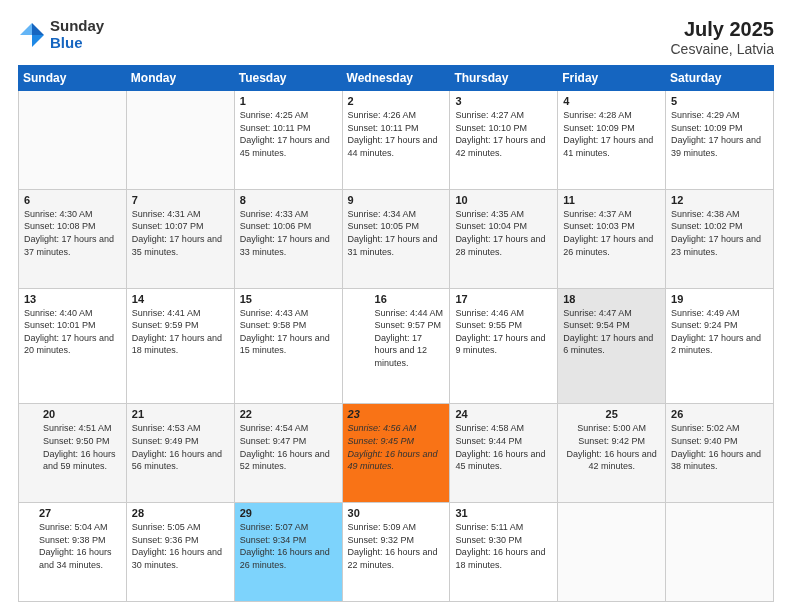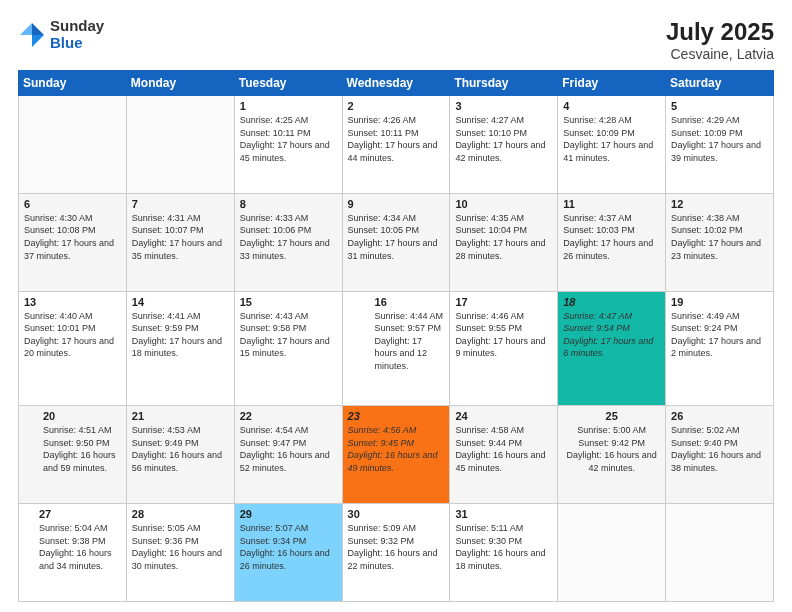--- a/index.html
+++ b/index.html
@@ -38,21 +38,21 @@
     .logo-text .general { color: #333; }
     .logo-text .blue { color: #1565c0; }
     .logo-icon {
       width: 28px;
       height: 28px;
     }
     .title-block {
       text-align: right;
     }
     .title-block .month-year {
-      font-size: 24px;
+      font-size: 20px;
       font-weight: bold;
       color: #222;
     }
     .title-block .location {
       font-size: 14px;
       color: #444;
     }
     .calendar {
       flex: 1;
       border: 1px solid #ccc;
@@ -236,21 +236,21 @@
             <div class="day-info" style="white-space: pre-line;">Sunrise: 4:44 AM
 Sunset: 9:57 PM
 Daylight: 17 hours and 12 minutes.</div>
           </td>
           <td style="background: rgb(255, 255, 255);">
             <span class="day-num">17</span>
             <div class="day-info" style="white-space: pre-line;">Sunrise: 4:46 AM
 Sunset: 9:55 PM
 Daylight: 17 hours and 9 minutes.</div>
           </td>
-          <td style="background: #14b8a6; font-style: italic;">
+          <td style="background: #e5e5e5;">
             <span class="day-num">18</span>
             <div class="day-info" style="white-space: pre-line;">Sunrise: 4:47 AM
 Sunset: 9:54 PM
 Daylight: 17 hours and 6 minutes.</div>
           </td>
           <td style="background: rgb(255, 255, 255);">
             <span class="day-num">19</span>
             <div class="day-info" style="white-space: pre-line;">Sunrise: 4:49 AM
 Sunset: 9:24 PM
 Daylight: 17 hours and 2 minutes.</div>

